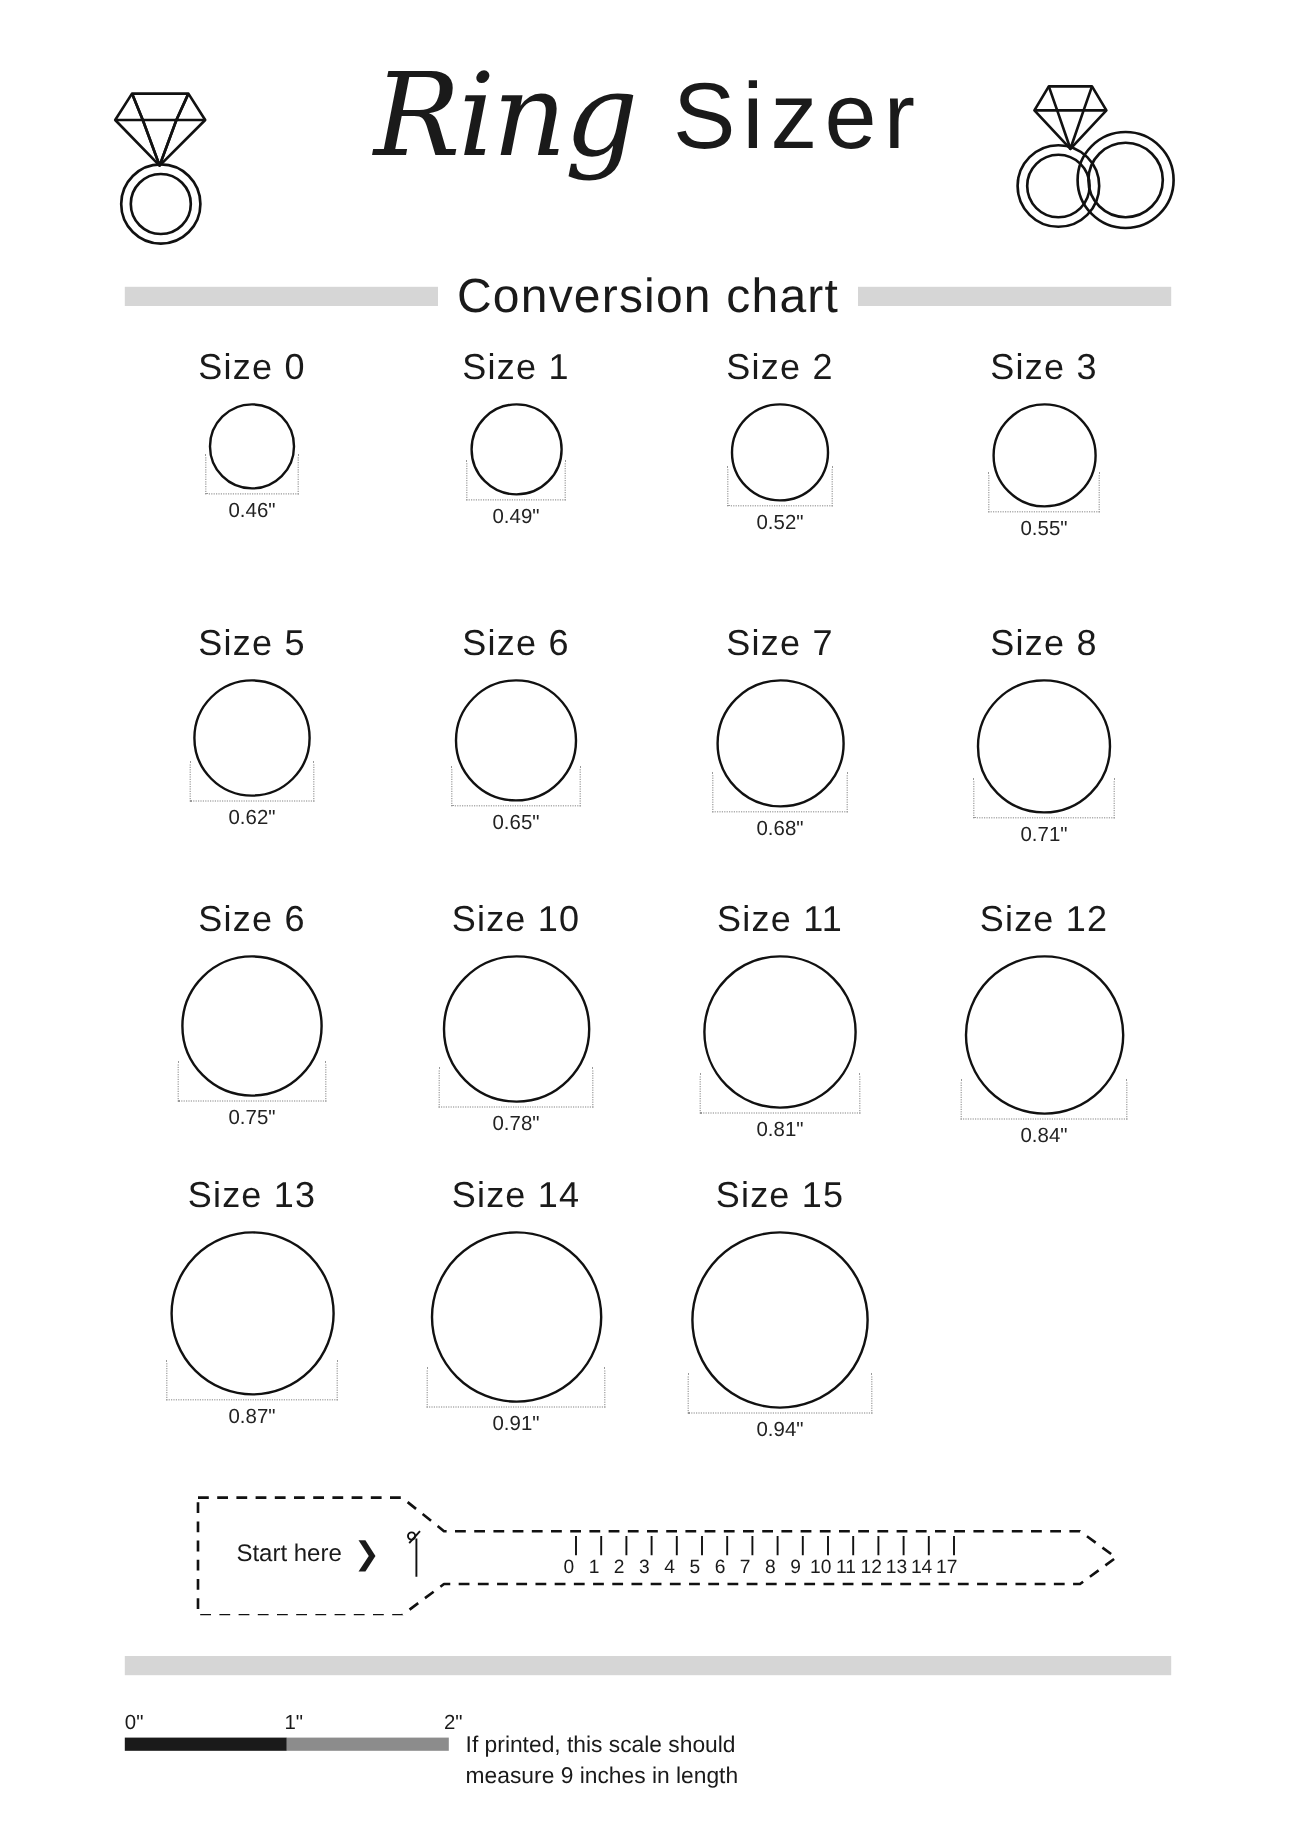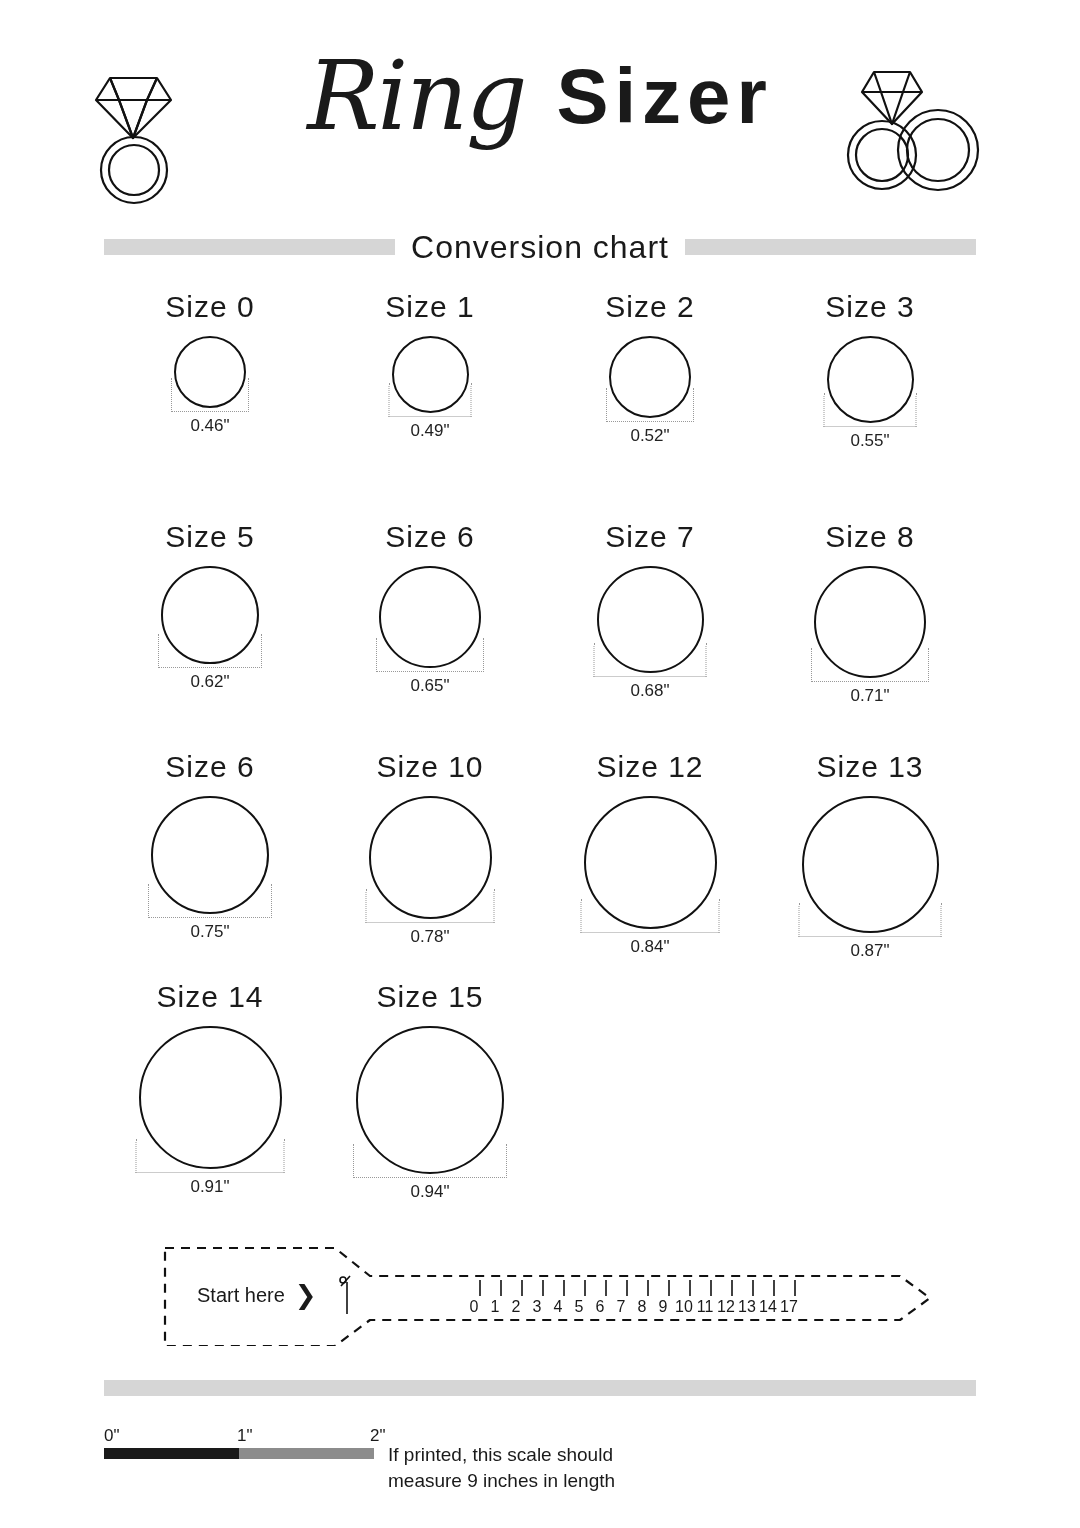--- a/index.html
+++ b/index.html
@@ -32,21 +32,21 @@
     font-family: "DejaVu Serif", serif;
     font-style: italic;
     font-size: 96px;
     font-weight: 400;
     letter-spacing: -2px;
     vertical-align: middle;
   }
   .title-plain {
     font-family: "Liberation Sans", sans-serif;
     font-size: 78px;
-    font-weight: 700;
+    font-weight: 400;
     letter-spacing: 6px;
     vertical-align: middle;
     margin-left: 31px;
   }
   .ring-icon-left {
     position: absolute;
     left: 85px;
     top: 60px;
   }
   .ring-icon-right {
@@ -64,21 +64,21 @@
     margin: 0 auto;
     height: 34px;
   }
   .bar-seg {
     height: 16px;
     background: #d6d6d6;
     flex: 1 1 auto;
   }
   .subtitle-text {
     font-family: "Liberation Sans", sans-serif;
-    font-size: 32px;
+    font-size: 40px;
     font-weight: 300;
     letter-spacing: 1px;
     padding: 0 16px;
     white-space: nowrap;
   }
 
   
   .grid {
     margin: 26px auto 0 auto;
     width: 880px;
@@ -301,20 +301,28 @@
         <div class="bracket" style="width: 124px; height: 34px;"></div>
         <div class="dim-text">0.75"</div>
       </div>
     </div>
     <div class="cell">
       <div class="cell-label">Size 10</div>
       <div class="circle-box" style="width: 153px; height: 127px;">
         <div class="circle" style="width: 123px; height: 123px;"></div>
         <div class="bracket" style="width: 129px; height: 34px;"></div>
         <div class="dim-text">0.78"</div>
+      </div>
+    </div>
+    <div class="cell">
+      <div class="cell-label">Size 11</div>
+      <div class="circle-box" style="width: 158px; height: 132px;">
+        <div class="circle" style="width: 128px; height: 128px;"></div>
+        <div class="bracket" style="width: 134px; height: 34px;"></div>
+        <div class="dim-text">0.81"</div>
       </div>
     </div>
     <div class="cell">
       <div class="cell-label">Size 12</div>
       <div class="circle-box" style="width: 163px; height: 137px;">
         <div class="circle" style="width: 133px; height: 133px;"></div>
         <div class="bracket" style="width: 139px; height: 34px;"></div>
         <div class="dim-text">0.84"</div>
       </div>
     </div>

